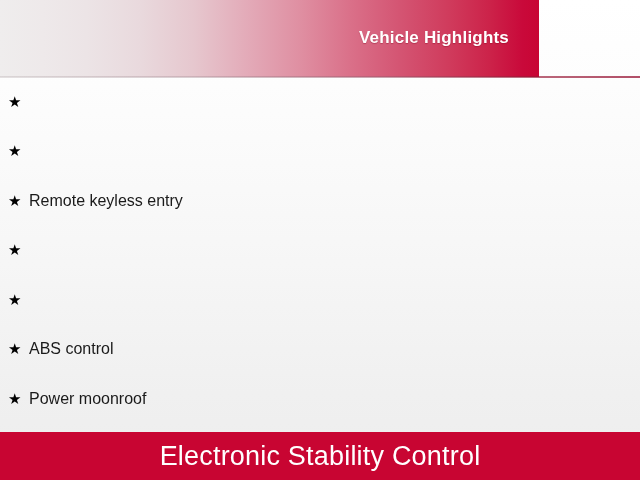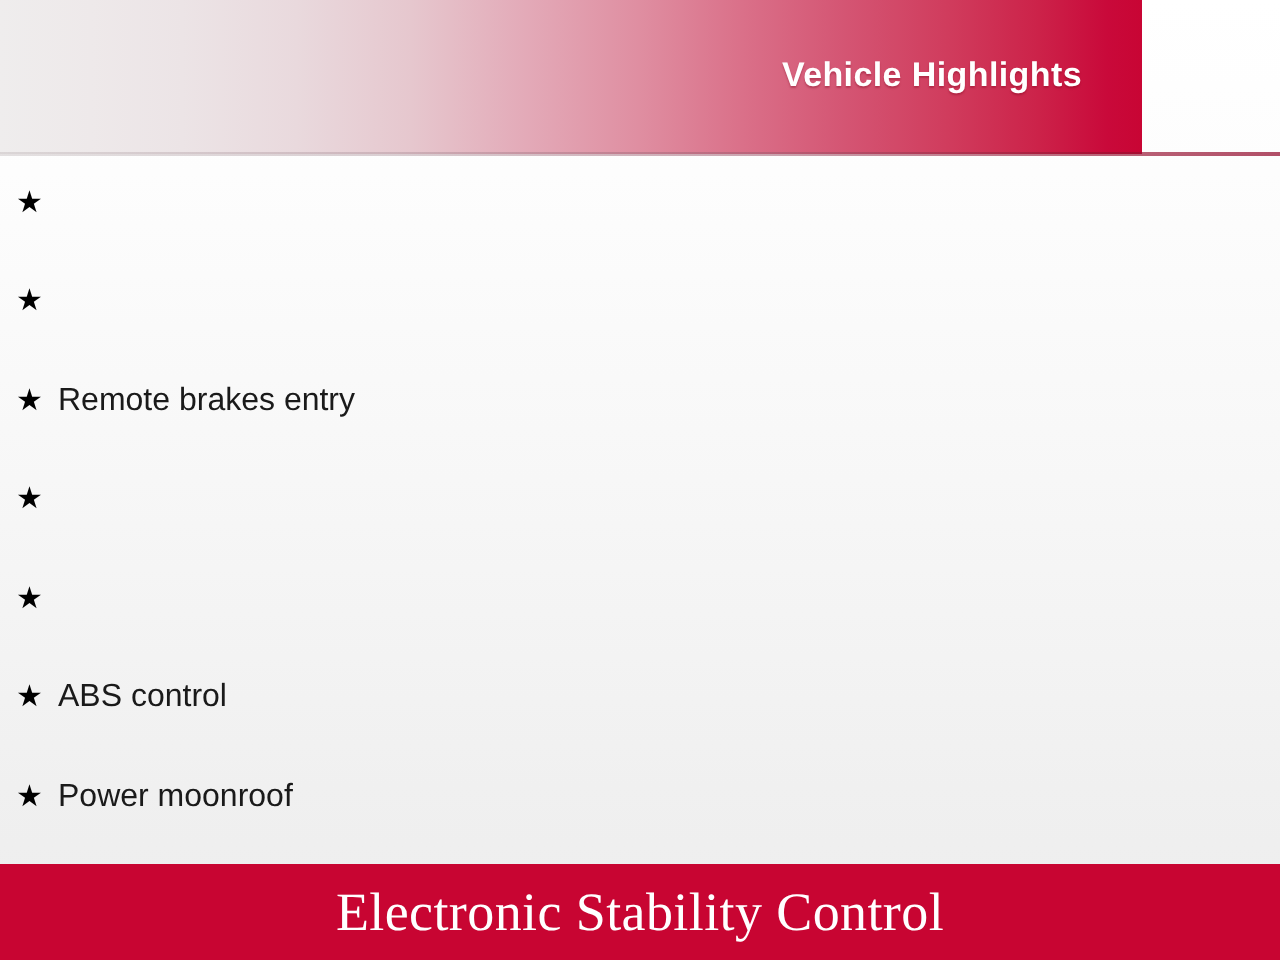--- a/index.html
+++ b/index.html
@@ -38,21 +38,20 @@
         #e6c7ce 36%,
         #e3aab8 46%,
         #df8ea1 56%,
         #da7089 65%,
         #d45573 74%,
         #d03c5d 83%,
         #cc2249 91%,
         #c9093a 97%,
         #c80534 100%);
     border-bottom: 1px solid #b8days;
-    padding-left: 32px;
   }
   #header-underline {
     position: absolute;
     left: 0;
     top: 76px;
     width: 640px;
     height: 2px;
     background: linear-gradient(to right,
         rgba(180,170,172,0.35) 0%,
         rgba(175,150,158,0.45) 30%,
@@ -121,21 +120,20 @@
     display: flex;
     align-items: center;
     justify-content: center;
   }
   #footer-title {
     font-size: 27px;
     font-weight: normal;
     color: #ffffff;
     letter-spacing: 0.2px;
     white-space: nowrap;
-    font-family: Liberation Serif, serif;
   }
 </style>
 </head>
 <body>
 
 <div id="slide">
 
   <div id="header">
     <div id="header-title">Vehicle Highlights</div>
   </div>
@@ -146,21 +144,21 @@
     <li class="highlight-item">
       <span class="bullet-star">★</span>
     </li>
 
     <li class="highlight-item">
       <span class="bullet-star">★</span>
     </li>
 
     <li class="highlight-item">
       <span class="bullet-star">★</span>
-      <span class="highlight-label">Remote brakes entry</span>
+      <span class="highlight-label">Remote keyless entry</span>
     </li>
 
     <li class="highlight-item">
       <span class="bullet-star">★</span>
     </li>
 
     <li class="highlight-item">
       <span class="bullet-star">★</span>
     </li>
 

